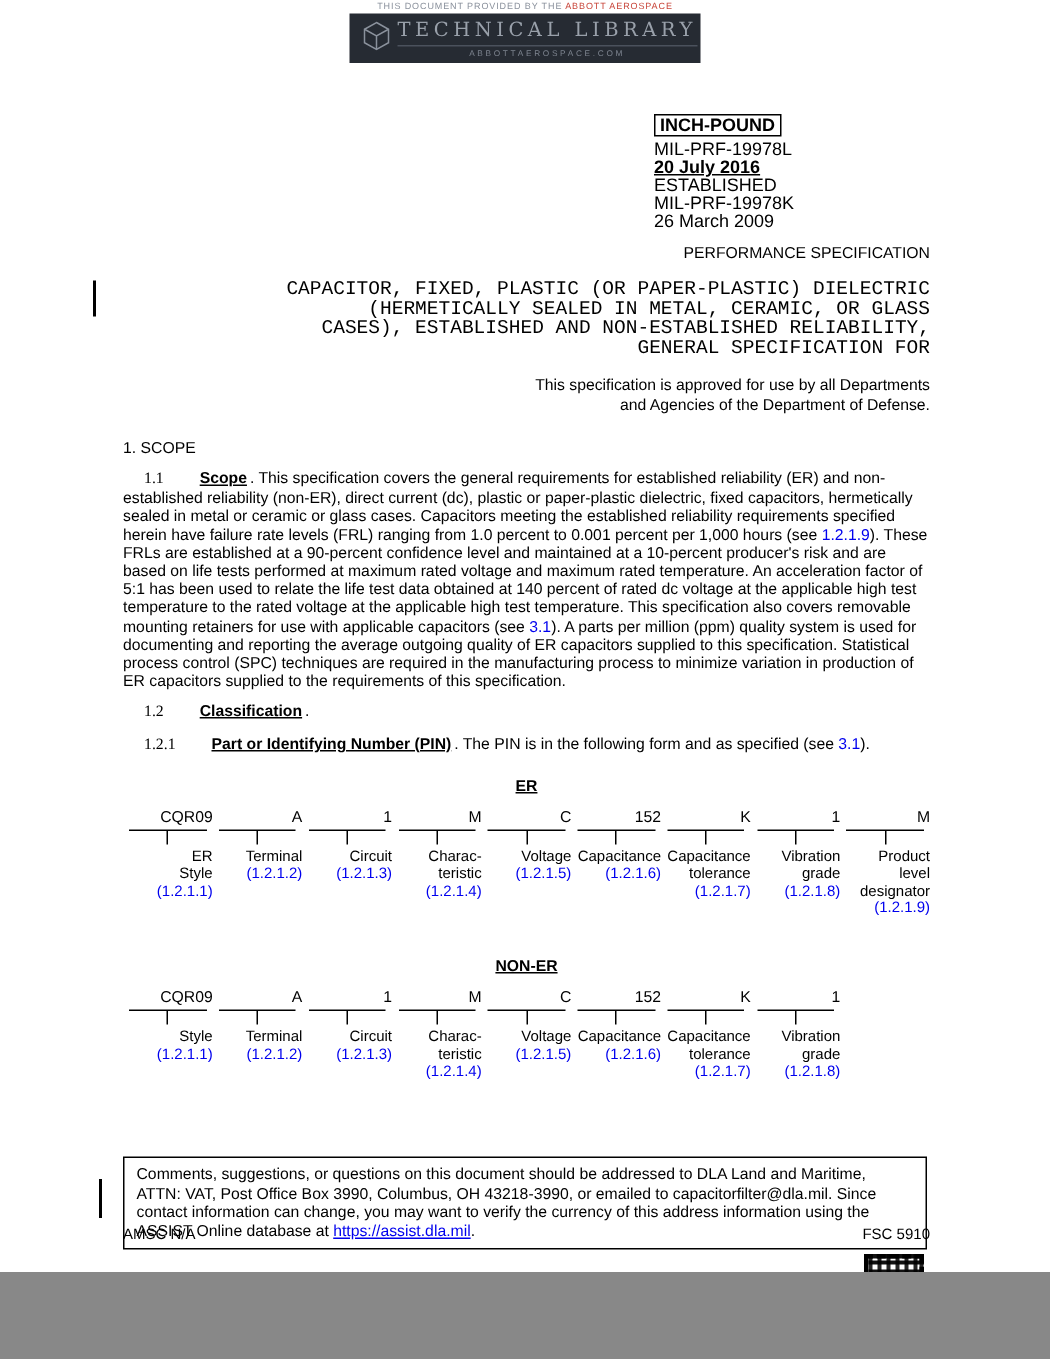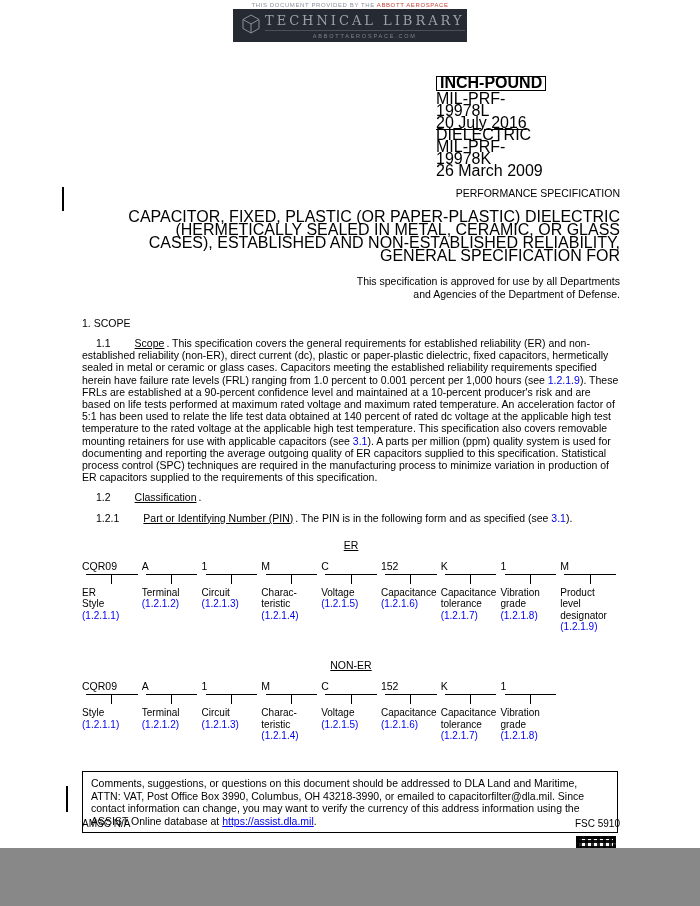--- a/index.html
+++ b/index.html
@@ -8,65 +8,65 @@
     width:700px; height:848px;
     margin:0 auto;
     background:#fff;
     font-family:"Liberation Sans", sans-serif;
     font-size:10.5px;
     color:#000;
     overflow:hidden;
   }
   .content { padding:0 80px 0 82px; }
   .center { text-align:right; }
-  .u { text-decoration:underline; }
+  .u { text-decoration:underline;font-weight:bold; }
   .pre { white-space:pre-line; }
   .link { color:#0000EE; text-decoration:none; cursor:pointer; }
   .link.ul { text-decoration:underline; }
 
   
   .banner { width:234px; margin:0 auto; }
   .banner-top { font-size:6px; letter-spacing:0.6px; color:#8a919c; text-align:center; padding-top:2px; white-space:nowrap; }
   .banner-top .accent { color:#c8453a; }
   .banner-box { background:#262b33; padding:4px 8px 3px 8px; margin-top:1px; }
   .banner-inner { display:flex; align-items:flex-start; }
   .cube-wrap { width:24px; flex:0 0 24px; padding-top:1px; }
   .banner-textcol { flex:1; }
   .banner-title {
     font-family:"DejaVu Serif", serif;
     font-size:13px; letter-spacing:3px; color:#99a0aa;
     border-bottom:1px solid #4a515c; padding-bottom:2px; white-space:nowrap;
   }
   .banner-site { font-size:5.5px; letter-spacing:1.8px; color:#7d848f; text-align:center; padding-top:2px; }
 
   
-  .doc-header { width:112px; margin:34px 72px 0 auto; line-height:12px; font-size:16px; }
+  .doc-header { width:112px; margin:34px 72px 0 auto; line-height:12px; font-size:12px; }
   .inch-pound-box {
     display:inline-block; border:1.5px solid #000; font-weight:bold;
     padding:0 3px 1px 3px; margin-bottom:2px;
   }
 
   
   .spec-type { margin-top:10px; font-size:10.5px; }
-  .doc-title { margin-top:11px; line-height:13px; font-size:16px; }
+  .doc-title { margin-top:11px; line-height:13px; font-size:13px;font-family:Liberation Mono, monospace; }
   .approval { margin-top:13px; line-height:13px; font-size:10.5px; }
 
   
   .section-heading { margin-top:16px; font-size:10.5px; }
   .para { margin:8px 0 0 0; line-height:12.2px; text-indent:14px; }
-  .num { margin-right:7px; }
+  .num { margin-right:7px;font-family:Liberation Serif, serif; }
   .term-gap { margin-right:2px;padding-left:17px; }
 
   
   .pin-heading { margin-top:15px; text-align:center; font-size:10.5px; }
   .pin-heading.second { margin-top:26px; }
   .pin-row { display:flex; margin-top:9px; }
   .pin-row.er { width:100%; }
   .pin-row.non-er { width:88.9%; }
-  .pin-col { flex:1 1 0; text-align:left; min-width:0; }
+  .pin-col { flex:1 1 0; text-align:right; min-width:0; }
   .pin-code { font-size:10.5px; height:13px; }
   .pin-rule { border-top:1px solid #000; width:86%; margin:1px auto 0 auto; }
   .pin-tick { width:1px; height:9px; background:#000; margin:0 auto 3px auto; }
   .pin-label { font-size:10px; line-height:11.5px; }
   .pin-ref { font-size:10px; line-height:12px; display:block; }
 
   
   .contact-box {
     position:absolute; left:82px; top:771px; width:518px;
     border:1px solid #000; padding:5px 8px; line-height:12.5px; font-size:10.5px;
@@ -113,21 +113,21 @@
       </div>
     </div>
   </div>
 
   <div class="content">
 
     <div class="doc-header">
       <div><span class="inch-pound-box">INCH-POUND</span></div>
       <div>MIL-PRF-19978L</div>
       <div class="u">20 July 2016</div>
-      <div>DIELECTRIC</div>
+      <div>ESTABLISHED</div>
       <div>MIL-PRF-19978K</div>
       <div>26 March 2009</div>
     </div>
 
     <div class="spec-type center">PERFORMANCE SPECIFICATION</div>
     <div class="doc-title center pre">CAPACITOR, FIXED, PLASTIC (OR PAPER-PLASTIC) DIELECTRIC
 (HERMETICALLY SEALED IN METAL, CERAMIC, OR GLASS
 CASES), ESTABLISHED AND NON-ESTABLISHED RELIABILITY,
 GENERAL SPECIFICATION FOR</div>
     <div class="approval center pre">This specification is approved for use by all Departments

